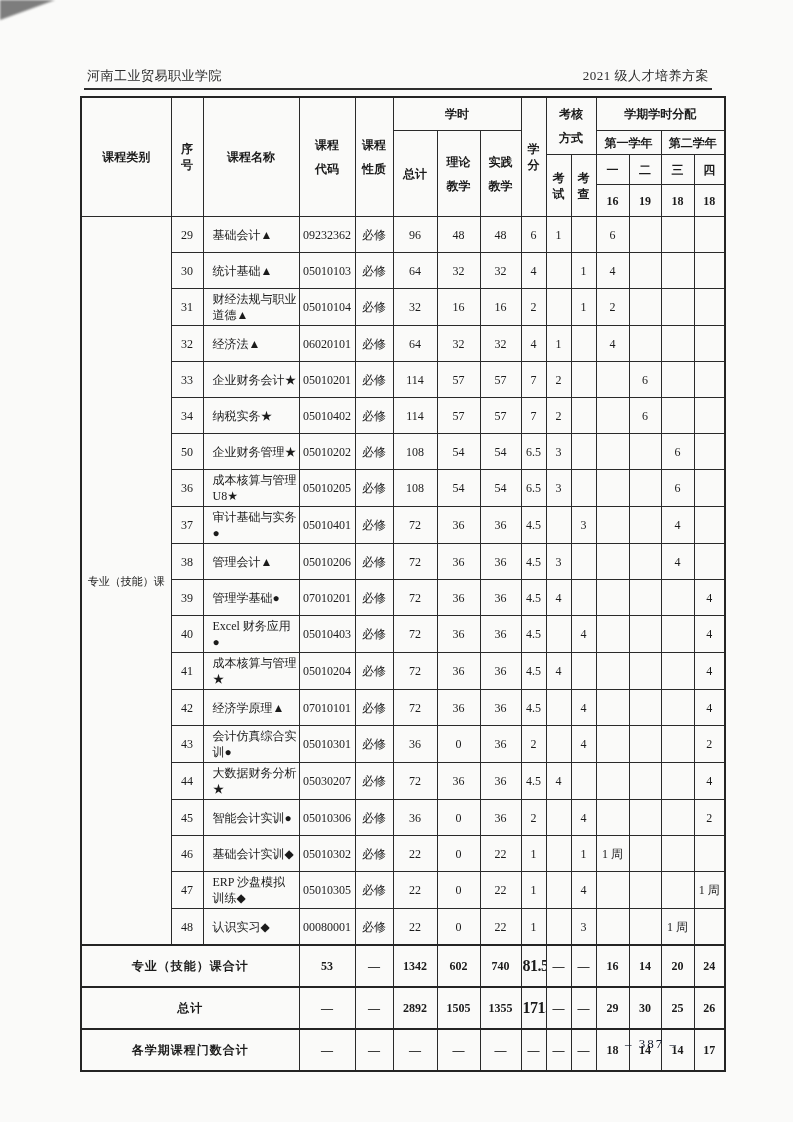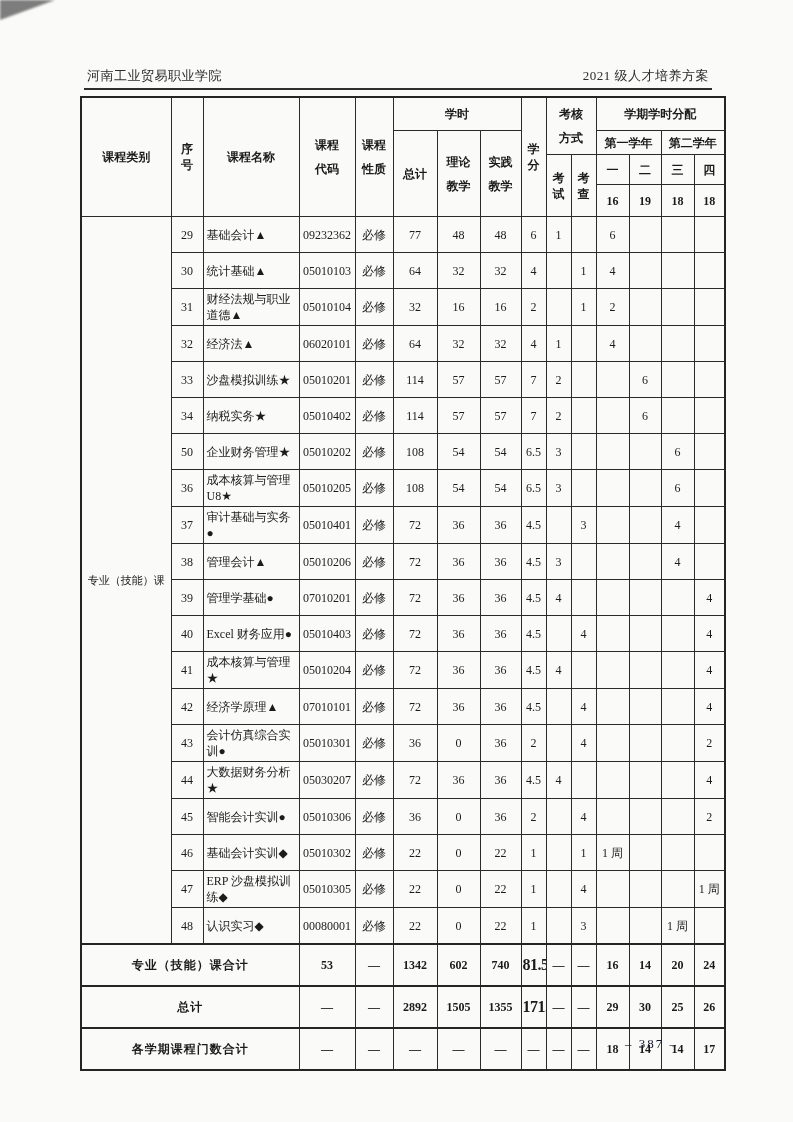--- a/index.html
+++ b/index.html
@@ -49,21 +49,21 @@
     overflow:hidden;
   }
   th { font-weight:bold; font-size:12px; }
   tr.hr1 th { height:28px; }
   tr.hr2 th { height:19px; }
   tr.hr3 th { height:25px; }
   tr.hr4 th { height:27px; }
   tbody td { height:31px; }
   td.name {
     text-align:left;
-    padding-left:3px; padding-right:2px;
+    padding-left:9px; padding-right:2px;
   }
   td.cat { white-space:nowrap; font-size:11px; padding:0; }
   .nw1 { display:inline-block; max-width:1.1em; line-height:16px; word-break:break-all; }
   .nw2 { display:inline-block; max-width:2.15em; line-height:24px; word-break:break-all; }
   tr.summary td { height:36px; font-weight:bold; border-top:2px solid #242424; }
   tr.summary td.sum-label { font-weight:bold; letter-spacing:1px; }
   tr.summary td.tight { font-size:16px; letter-spacing:-0.5px; }
   .page-number {
     position:absolute; top:1036px; left:625px;
     font-size:13px; letter-spacing:2px; color:#0f172a;
@@ -133,21 +133,21 @@
         <th>18</th>
       </tr>
     </thead>
     <tbody id="table-body">
         <tr>
           <td rowspan="20" class="cat">专业（技能）课</td>
           <td>29</td>
           <td class="name">基础会计▲</td>
           <td>09232362</td>
           <td>必修</td>
-          <td>77</td>
+          <td>96</td>
           <td>48</td>
           <td>48</td>
           <td>6</td>
           <td>1</td>
           <td></td>
           <td>6</td>
           <td></td>
           <td></td>
           <td></td>
         </tr>
@@ -194,21 +194,21 @@
           <td>4</td>
           <td>1</td>
           <td></td>
           <td>4</td>
           <td></td>
           <td></td>
           <td></td>
         </tr>
         <tr>
           <td>33</td>
-          <td class="name">沙盘模拟训练★</td>
+          <td class="name">企业财务会计★</td>
           <td>05010201</td>
           <td>必修</td>
           <td>114</td>
           <td>57</td>
           <td>57</td>
           <td>7</td>
           <td>2</td>
           <td></td>
           <td></td>
           <td>6</td>

